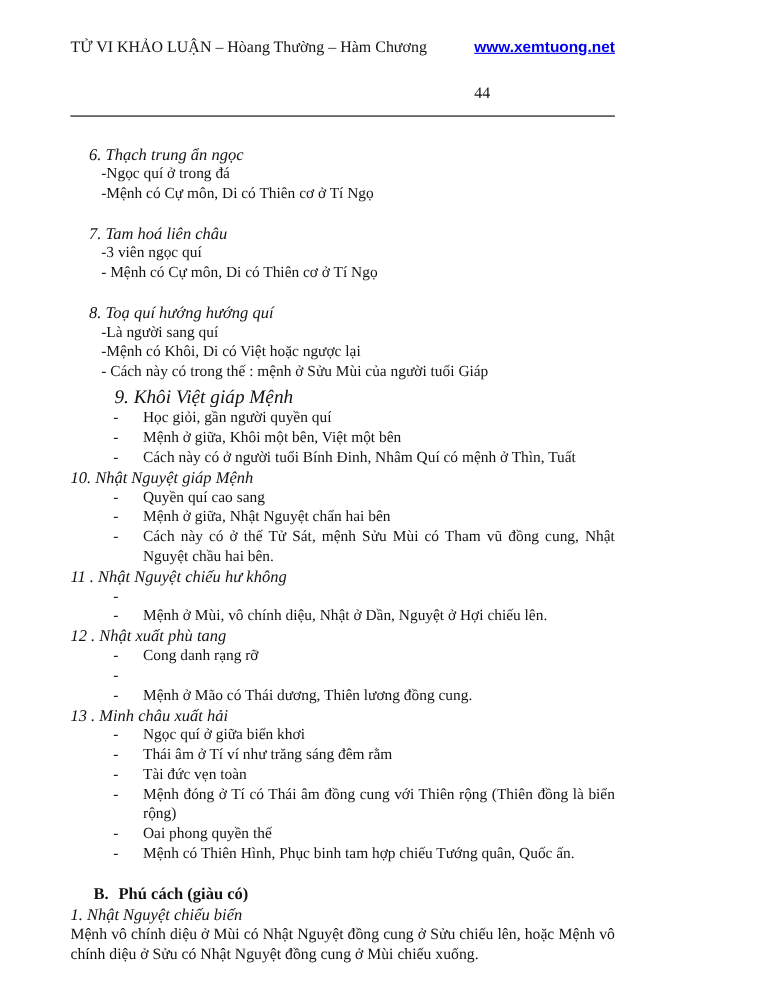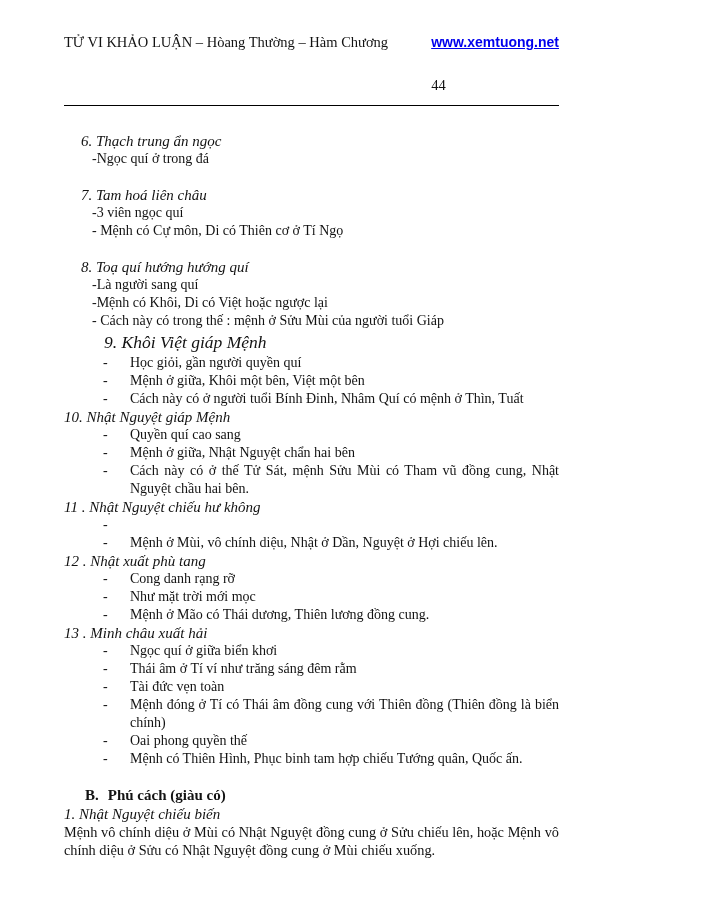--- a/index.html
+++ b/index.html
@@ -79,20 +79,21 @@
       <a class="hdr-link">www.xemtuong.net</a>
       <span class="hdr-page">44</span>
     </span>
   </div>
 
   <div class="content">
     <div id="sections-root">
         <section class="sec gap-after">
           <div class="sec-heading ind-a">6. Thạch trung ẩn ngọc</div>
           <div class="item-plain">-Ngọc quí ở trong đá</div>
+          <div class="item-plain">-Mệnh có Cự môn, Di có Thiên cơ ở Tí Ngọ</div>
         </section>
         <section class="sec gap-after">
           <div class="sec-heading ind-a">7. Tam hoá liên châu</div>
           <div class="item-plain">-3 viên ngọc quí</div>
           <div class="item-plain">- Mệnh có Cự môn, Di có Thiên cơ ở Tí Ngọ</div>
         </section>
         <section class="sec">
           <div class="sec-heading ind-a">8. Toạ quí hướng hướng quí</div>
           <div class="item-plain">-Là người sang quí</div>
           <div class="item-plain">-Mệnh có Khôi, Di có Việt hoặc ngược lại</div>
@@ -139,21 +140,20 @@
           </div>
         </section>
         <section class="sec">
           <div class="sec-heading ind-0">12 . Nhật xuất phù tang</div>
           <div class="item-hang">
             <span class="dash">-</span>
             <span class="txt">Cong danh rạng rỡ</span>
           </div>
           <div class="item-hang">
             <span class="dash">-</span>
-            <span class="txt">Như mặt trời mới mọc</span>
           </div>
           <div class="item-hang">
             <span class="dash">-</span>
             <span class="txt">Mệnh ở Mão có Thái dương, Thiên lương đồng cung.</span>
           </div>
         </section>
         <section class="sec">
           <div class="sec-heading ind-0">13 . Minh châu xuất hải</div>
           <div class="item-hang">
             <span class="dash">-</span>
@@ -162,21 +162,21 @@
           <div class="item-hang">
             <span class="dash">-</span>
             <span class="txt">Thái âm ở Tí ví như trăng sáng đêm rằm</span>
           </div>
           <div class="item-hang">
             <span class="dash">-</span>
             <span class="txt">Tài đức vẹn toàn</span>
           </div>
           <div class="item-hang">
             <span class="dash">-</span>
-            <span class="txt">Mệnh đóng ở Tí có Thái âm đồng cung với Thiên đồng (Thiên đồng là biển chính)</span>
+            <span class="txt">Mệnh đóng ở Tí có Thái âm đồng cung với Thiên rộng (Thiên đồng là biển rộng)</span>
           </div>
         </section>
         <section class="sec">
           <div class="item-hang">
             <span class="dash">-</span>
             <span class="txt">Oai phong quyền thế</span>
           </div>
           <div class="item-hang">
             <span class="dash">-</span>
             <span class="txt">Mệnh có Thiên Hình, Phục binh tam hợp chiếu Tướng quân, Quốc ấn.</span>

